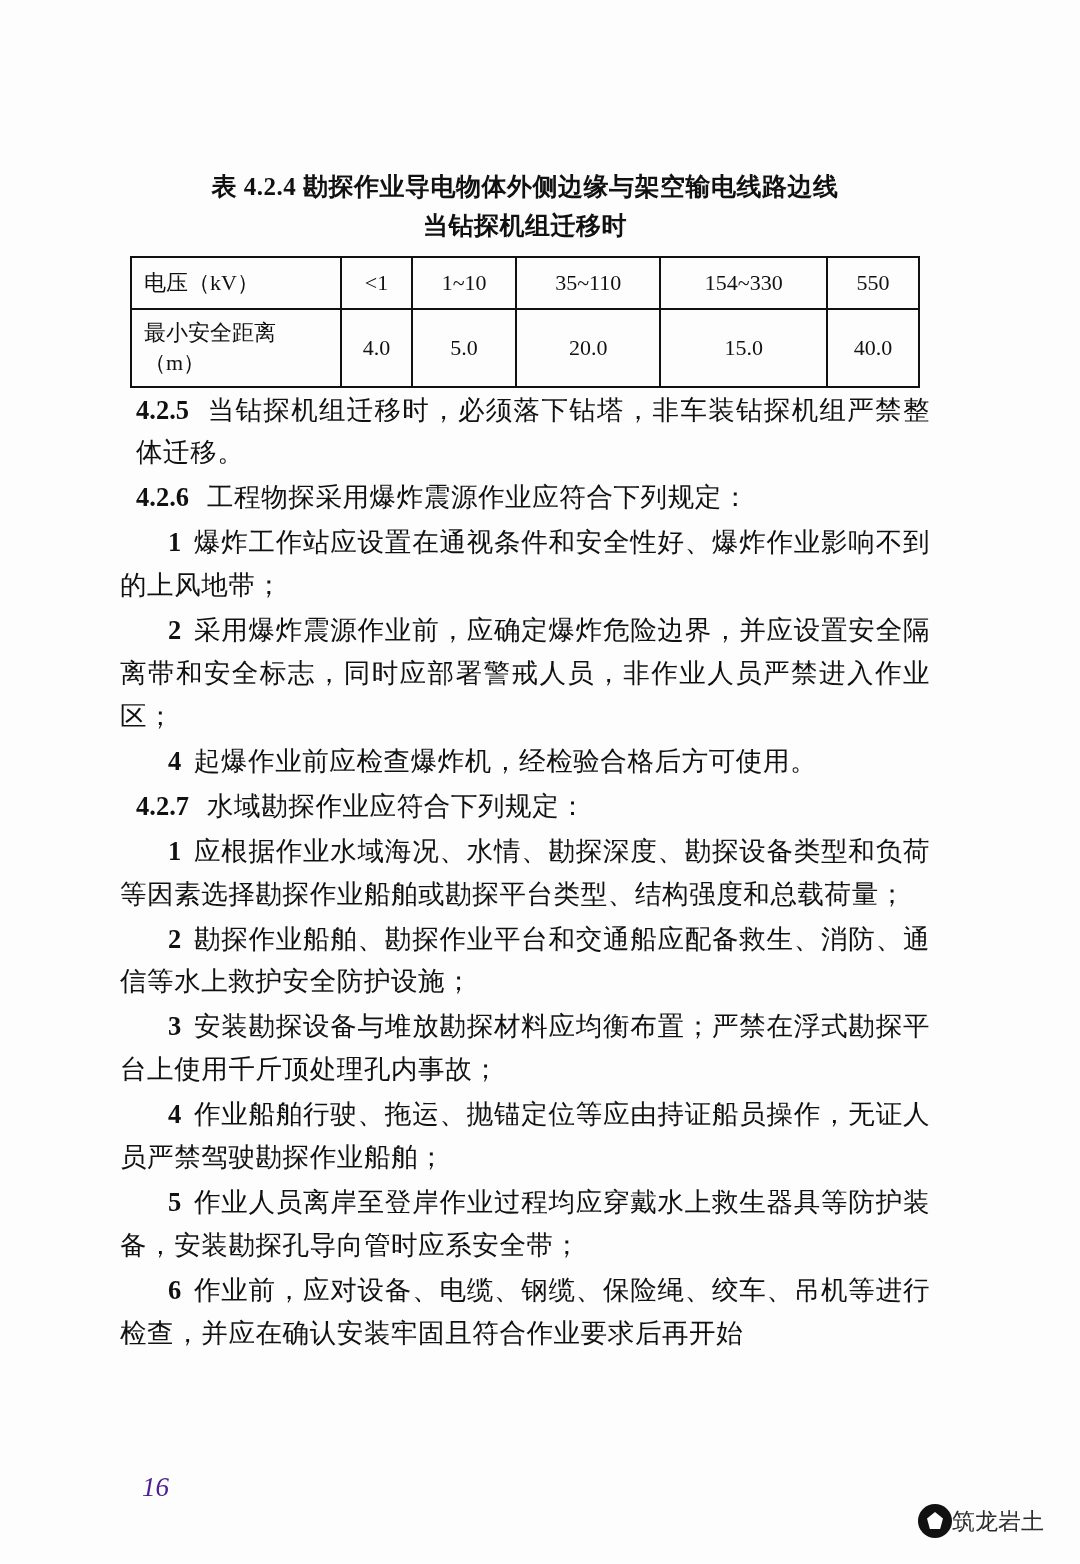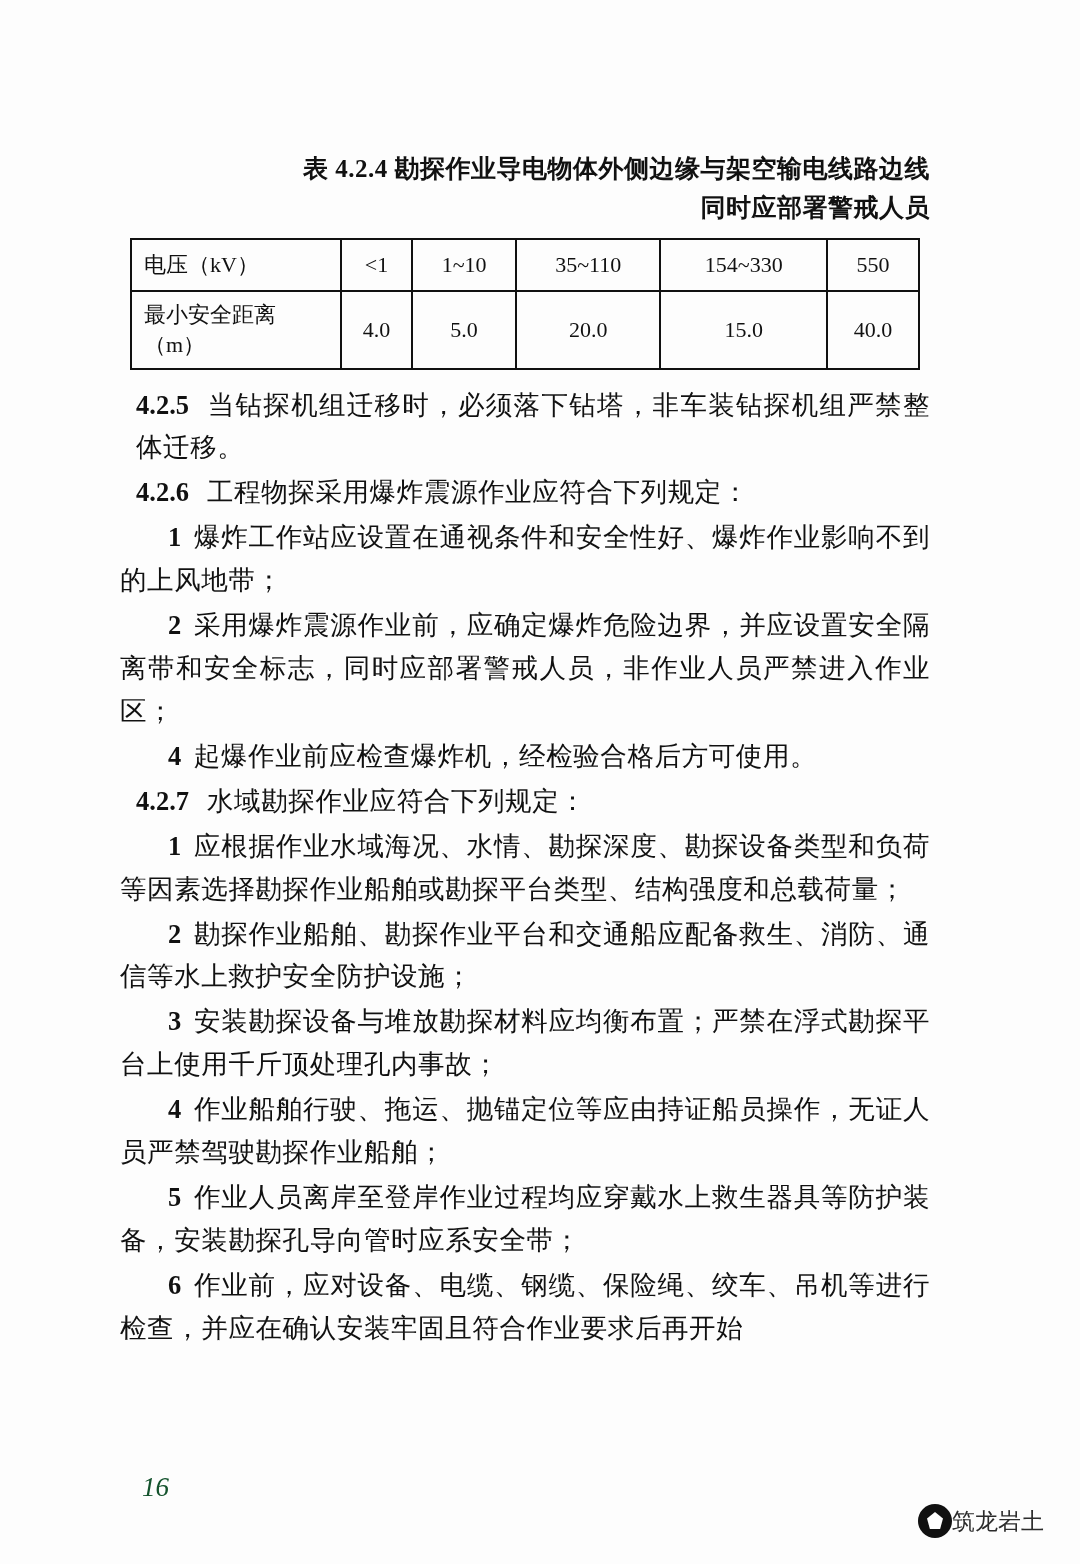--- a/index.html
+++ b/index.html
@@ -22,31 +22,32 @@
     height: 1564px;
     background: #fdfdfd;
   }
   .content {
     position: absolute;
     left: 120px;
     top: 150px;
     width: 810px;
   }
   .table-title {
-    text-align: right;
+    text-align: center;
     font-size: 25px;
     font-weight: bold;
     line-height: 1.55;
     letter-spacing: 0.5px;
     margin-bottom: 10px;
+    margin-top: 18px;
   }
   .table-title .t-line1 { display: block; }
   .table-title .t-line2 { display: block; }
   .tbl-wrap {
-    margin: 6px auto 14px auto;
+    margin: 6px auto 1px auto;
     width: 790px;
   }
   table.data-table {
     border-collapse: collapse;
     width: 100%;
     font-size: 22px;
   }
   table.data-table td {
     border: 2px solid #111;
     text-align: center;
@@ -85,21 +86,21 @@
     padding-left: 48px;
     padding-right: 12px;
   }
   .page-number {
     position: absolute;
     left: 142px;
     top: 1472px;
     font-size: 27px;
     font-style: italic;
     font-family: "Liberation Serif", "DejaVu Serif", serif;
-    color: #14532d;
+    color: #4c1d95;
   }
   .watermark {
     position: absolute;
     right: 36px;
     bottom: 26px;
     display: flex;
     align-items: center;
     color: #2b2b2b;
     font-size: 23px;
     font-family: "Liberation Sans", sans-serif;
@@ -121,21 +122,21 @@
 </style>
 </head>
 <body>
 
 <div class="page">
 
   <div class="content">
 
     <div class="table-title">
       <span class="t-line1">表 4.2.4   勘探作业导电物体外侧边缘与架空输电线路边线</span>
-      <span class="t-line2">同时应部署警戒人员</span>
+      <span class="t-line2">当钻探机组迁移时</span>
     </div>
 
     <div class="tbl-wrap">
       <table class="data-table">
         <tbody>
           <tr>
             <td class="head-cell">电压（kV）</td>
             <td>&lt;1</td>
             <td>1~10</td>
             <td>35~110</td>

